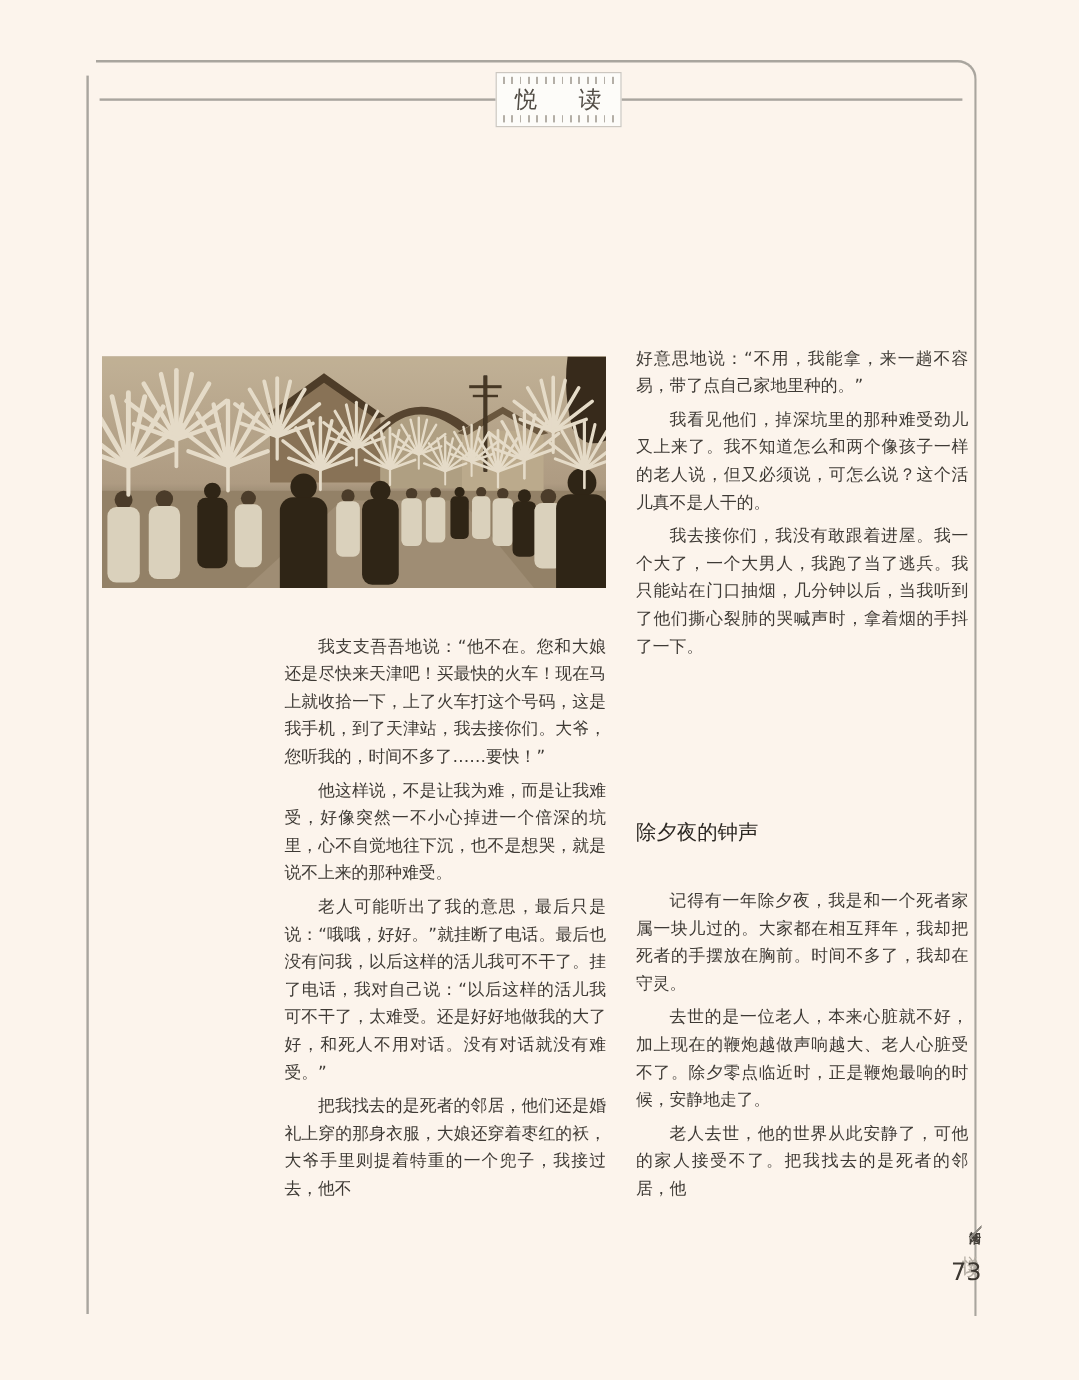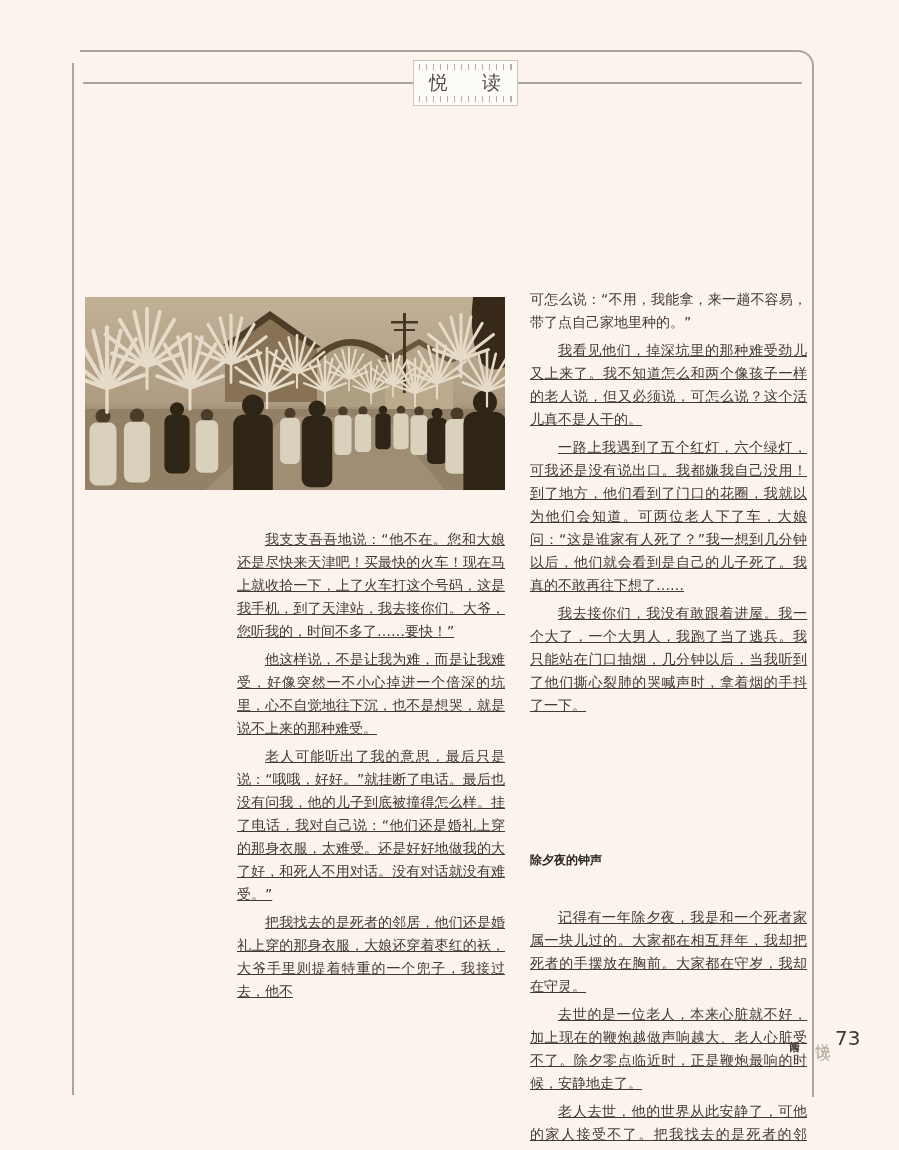--- a/index.html
+++ b/index.html
@@ -57,29 +57,29 @@
     position:absolute;
     font-size:14px;
     line-height:23px;
     color:#3e3a35;
     text-align:justify;
     text-justify:inter-character;
   }
   .col-left{left:237px;top:528px;width:268px;}
   .col-right{left:530px;top:288px;width:277px;}
   .para{margin:0 0 5px 0;}
-  .para.indent{text-indent:2em;text-decoration:underline;}
+  .para.indent{text-indent:2em;}
   .section-heading{
-    font-size:12px;font-weight:bold;color:#2b2722;
+    font-size:17px;font-weight:normal;color:#2b2722;
     margin:132px 0 34px 0;
   }
   
   .side-label{
     position:absolute;left:782px;top:1018px;width:36px;
-    display:flex;flex-direction:row;align-items:center;
+    display:flex;flex-direction:column;align-items:flex-end;
   }
   .mag-label{
     writing-mode:vertical-rl;text-orientation:upright;
     font-size:10px;font-weight:bold;color:#443f39;
     letter-spacing:1px;margin-left:5px;
   }
   .slash{
     width:10px;height:12px;margin:1px 0 1px 9px;
     background:linear-gradient(135deg,transparent 46%,#8f8a83 46%,#8f8a83 56%,transparent 56%);
   }
@@ -189,34 +189,33 @@
       <use href="#plume" transform="translate(376,60) scale(1.25)"></use>
       <use href="#plume" transform="translate(402,92) scale(1.1)"></use>
 
       <rect x="0" y="0" width="420" height="193" fill="#5e4a2e" opacity="0.07"></rect>
     </svg>
   </div>
 
   <div class="col col-left">
       <p class="para indent">我支支吾吾地说：“他不在。您和大娘还是尽快来天津吧！买最快的火车！现在马上就收拾一下，上了火车打这个号码，这是我手机，到了天津站，我去接你们。大爷，您听我的，时间不多了……要快！”</p>
       <p class="para indent">他这样说，不是让我为难，而是让我难受，好像突然一不小心掉进一个倍深的坑里，心不自觉地往下沉，也不是想哭，就是说不上来的那种难受。</p>
-      <p class="para indent">老人可能听出了我的意思，最后只是说：“哦哦，好好。”就挂断了电话。最后也没有问我，他的儿子到底被撞得怎么样。挂了电话，我对自己说：“他们还是婚礼上穿的那身衣服，太难受。还是好好地做我的大了好，和死人不用对话。没有对话就没有难受。”</p>
+      <p class="para indent">老人可能听出了我的意思，最后只是说：“哦哦，好好。”就挂断了电话。最后也没有问我，以后这样的活儿我可不干了。挂了电话，我对自己说：“以后这样的活儿我可不干了，太难受。还是好好地做我的大了好，和死人不用对话。没有对话就没有难受。”</p>
       <p class="para indent">把我找去的是死者的邻居，他们还是婚礼上穿的那身衣服，大娘还穿着枣红的袄，大爷手里则提着特重的一个兜子，我接过去，他不</p>
     </div>
 
   <div class="col col-right">
     <div>
-        <p class="para">可怎么说：“不用，我能拿，来一趟不容易，带了点自己家地里种的。”</p>
+        <p class="para">好意思地说：“不用，我能拿，来一趟不容易，带了点自己家地里种的。”</p>
         <p class="para indent">我看见他们，掉深坑里的那种难受劲儿又上来了。我不知道怎么和两个像孩子一样的老人说，但又必须说，可怎么说？这个活儿真不是人干的。</p>
-        <p class="para indent">一路上我遇到了五个红灯，六个绿灯，可我还是没有说出口。我都嫌我自己没用！到了地方，他们看到了门口的花圈，我就以为他们会知道。可两位老人下了车，大娘问：“这是谁家有人死了？”我一想到几分钟以后，他们就会看到是自己的儿子死了。我真的不敢再往下想了……</p>
         <p class="para indent">我去接你们，我没有敢跟着进屋。我一个大了，一个大男人，我跑了当了逃兵。我只能站在门口抽烟，几分钟以后，当我听到了他们撕心裂肺的哭喊声时，拿着烟的手抖了一下。</p>
       </div>
     <div class="section-heading">除夕夜的钟声</div>
     <div>
-        <p class="para indent">记得有一年除夕夜，我是和一个死者家属一块儿过的。大家都在相互拜年，我却把死者的手摆放在胸前。大家都在守岁，我却在守灵。</p>
+        <p class="para indent">记得有一年除夕夜，我是和一个死者家属一块儿过的。大家都在相互拜年，我却把死者的手摆放在胸前。时间不多了，我却在守灵。</p>
         <p class="para indent">去世的是一位老人，本来心脏就不好，加上现在的鞭炮越做声响越大、老人心脏受不了。除夕零点临近时，正是鞭炮最响的时候，安静地走了。</p>
         <p class="para indent">老人去世，他的世界从此安静了，可他的家人接受不了。把我找去的是死者的邻居，他</p>
       </div>
   </div>
 
   <div class="side-label">
     <span class="mag-label">阅活</span>
     <span class="slash"></span>
     <span class="sect-label">悦读</span>
     <span class="page-number">73</span>

